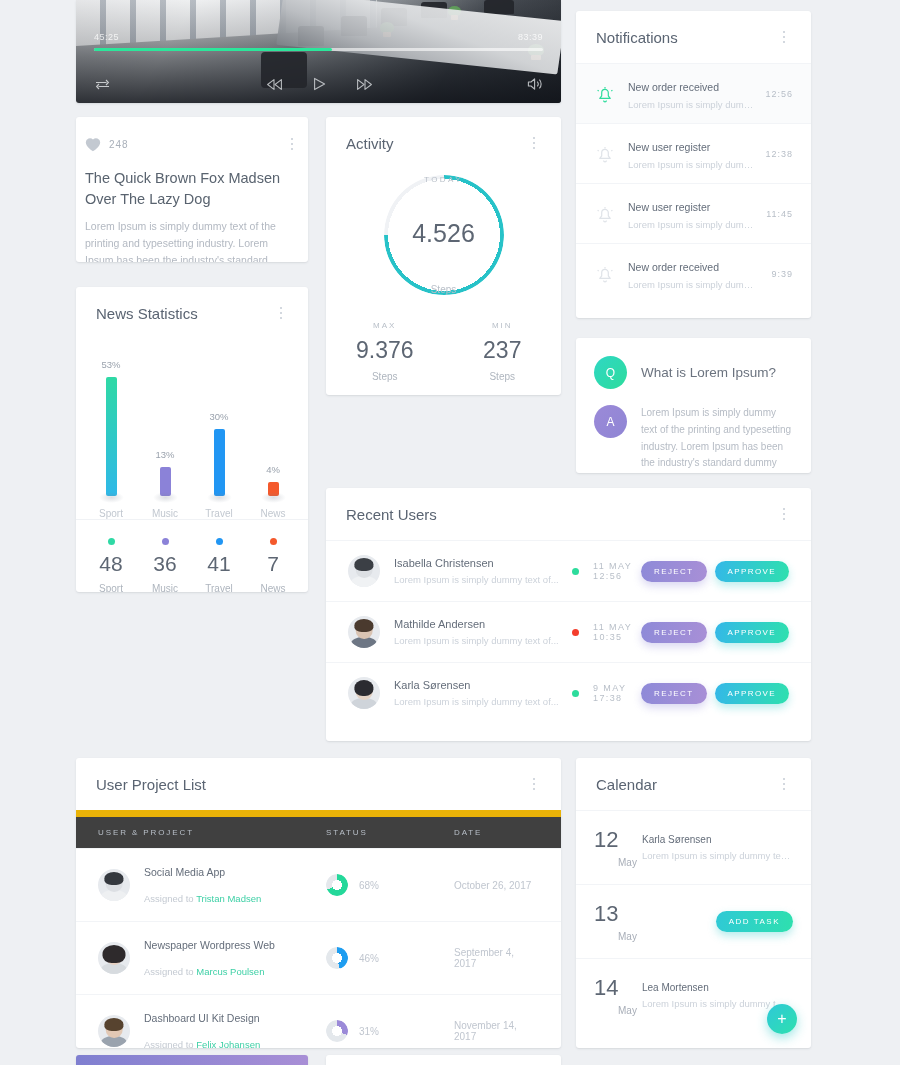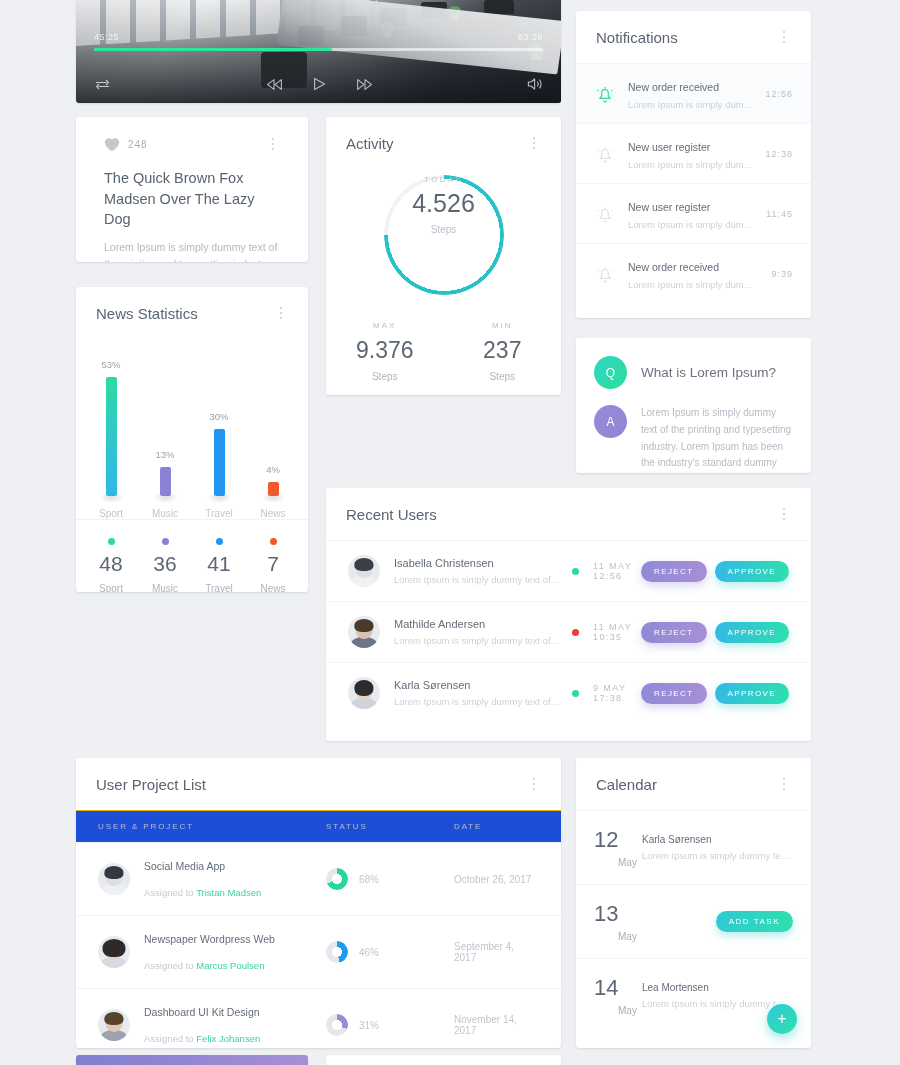--- a/index.html
+++ b/index.html
@@ -61,21 +61,21 @@
   .time-lbl { font-size: 9px; color: rgba(255,255,255,0.78); letter-spacing: .5px; }
   .progress-track { position: absolute; left: 18px; right: 18px; top: 48px;
     height: 2.5px; background: rgba(255,255,255,0.6); border-radius: 2px; cursor: pointer; }
   .progress-fill { height: 100%; background: #2ce69b; border-radius: 2px; }
   .ctrl-row { position: absolute; left: 18px; right: 18px; bottom: 12px;
     display: flex; align-items: center; }
   .ctrl { opacity: .8; cursor: pointer; display: flex; align-items: center; }
   .ctrl-center { flex: 1; display: flex; align-items: center; justify-content: center; gap: 30px; }
 
   
-  #quote { left: 76px; top: 117px; width: 232px; height: 145px; padding: 18px 28px; }
+  #quote { left: 76px; top: 117px; width: 232px; height: 145px; padding: 18px 9px; }
   .quote-top { display: flex; align-items: center; justify-content: space-between; }
   .like-wrap { display: flex; align-items: center; gap: 8px; }
   .like-count { font-size: 10px; color: #a9b0ba; letter-spacing: 1px; }
   .quote-title { margin-top: 15px; font-size: 14.5px; line-height: 1.42; color: #59636f; }
   .quote-body { margin-top: 9px; font-size: 10.5px; line-height: 1.62; color: #b3b9c2; }
 
   
   #news { left: 76px; top: 287px; width: 232px; height: 305px; }
   .bars { position: relative; height: 180px; padding: 0 8px; display: flex;
     align-items: flex-end; justify-content: space-around; }
@@ -91,21 +91,21 @@
   .stat { flex: 1; display: flex; flex-direction: column; align-items: center; gap: 7px; }
   .stat-dot { width: 7px; height: 7px; border-radius: 50%; }
   .stat-num { font-size: 21px; color: #5d6673; font-weight: 300; }
   .stat-lbl { font-size: 10px; color: #aeb5be; }
 
   
   #activity { left: 326px; top: 117px; width: 235px; height: 278px; }
   .ring-wrap { position: relative; width: 120px; height: 120px; margin: 6px auto 0; }
   .ring { width: 120px; height: 120px; border-radius: 50%; }
   .ring-inner { position: absolute; inset: 0; display: flex; flex-direction: column;
-    align-items: center; justify-content: flex-start; }
+    align-items: center; justify-content: space-between; }
   .ring-today { font-size: 8px; letter-spacing: 2.4px; color: #b8bfc8; }
   .ring-val { font-size: 25px; color: #5d6673; font-weight: 300; margin-top: 5px; }
   .ring-unit { font-size: 10px; color: #b8bfc8; margin-top: 6px; }
   .act-foot { display: flex; margin-top: 26px; }
   .act-col { flex: 1; display: flex; flex-direction: column; align-items: center; gap: 7px; }
   .act-cap { font-size: 8px; letter-spacing: 2px; color: #b8bfc8; }
   .act-num { font-size: 23px; color: #5d6673; font-weight: 300; }
   .act-unit { font-size: 10px; color: #aeb5be; }
 
   
@@ -143,22 +143,22 @@
   .pill { border: none; border-radius: 11px; height: 21px; padding: 0 13px;
     color: #fff; font-size: 8px; letter-spacing: 1.4px; cursor: pointer;
     font-family: inherit; }
   .pill.reject { background: linear-gradient(100deg,#8e8ad8,#a88fd6); margin-right: 8px;
     box-shadow: 0 4px 8px rgba(140,135,215,0.32); }
   .pill.approve { background: linear-gradient(100deg,#34b8e8,#2ee0ae);
     box-shadow: 0 4px 8px rgba(45,200,200,0.32); }
 
   
   #projects { left: 76px; top: 758px; width: 485px; height: 290px; }
-  .th-row { display: flex; padding: 11px 22px; border-top: 1px solid #eab308;
-    background: #1d4ed8; }
+  .th-row { display: flex; padding: 11px 22px; border-top: 7px solid #eab308;
+    background: #404040; }
   .th { font-size: 8px; letter-spacing: 1.9px; color: #b8bfc8; }
   .pr-row { display: flex; align-items: center; padding: 17px 22px;
     border-top: 1px solid #f2f4f7; }
   .pr-av { width: 32px; height: 32px; border-radius: 50%; flex: 0 0 32px;
     overflow: hidden; background: #e7eaee; position: relative; }
   .pr-info { margin-left: 14px; }
   .pr-name { font-size: 10.5px; color: #646d7a; }
   .pr-assign { font-size: 9.5px; color: #c4cad2; margin-top: 15px; }
   .pr-assign b { color: #3ed0a6; font-weight: 400; }
   .pr-status { display: flex; align-items: center; gap: 11px; }

